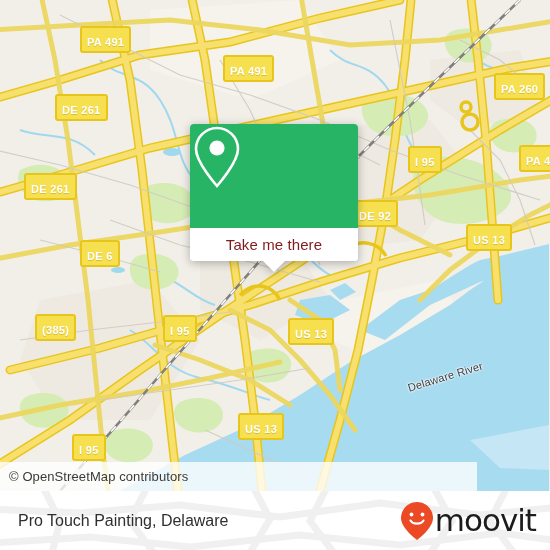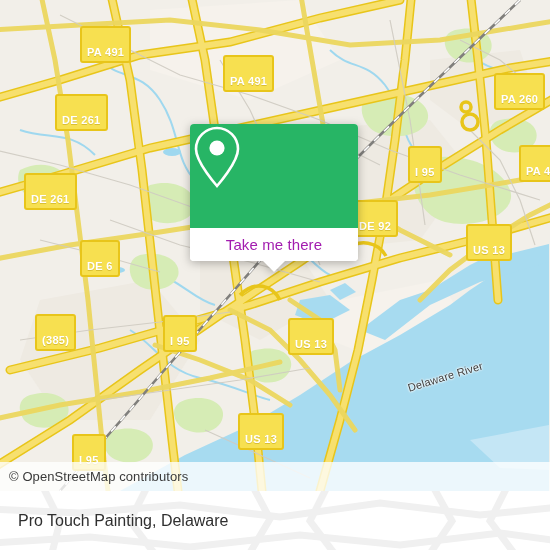--- a/index.html
+++ b/index.html
@@ -17,21 +17,21 @@
   
   .shield{
     position:absolute;
     background:#f7e050;
     border:2px solid #e8c51a;
     border-radius:3px;
     color:#ffffff;
     font-weight:bold;
     font-size:11px;
     line-height:13px;
-    padding:18px 5px 2px 5px;
+    padding:8px 5px 2px 5px;
     letter-spacing:.3px;
     white-space:nowrap;
     text-shadow:0 1px 0 rgba(160,130,0,.35);
     box-sizing:border-box;
   }
 
   
   .river-label{
     position:absolute;
     font-size:11px;
@@ -53,33 +53,33 @@
   }
   .popup-head{
     background:#27b565;height:104px;
     display:flex;align-items:center;justify-content:center;
   }
   .popup-foot{
     background:#ffffff;height:33px;
     display:flex;align-items:center;justify-content:center;
   }
   .popup-foot span{
-    font-size:15px;color:#a21caf;letter-spacing:.1px;
+    font-size:15px;color:#7f1d1d;letter-spacing:.1px;
   }
   .popup-tail{
     position:absolute;left:50%;margin-left:-11px;top:137px;
     width:0;height:0;
     border-left:11px solid transparent;
     border-right:11px solid transparent;
     border-top:11px solid #ffffff;
   }
 
   
   .attribution{
-    position:absolute;left:0;bottom:0;width:550px;height:29px;
+    position:absolute;left:0;bottom:0;width:477px;height:29px;
     background:rgba(255,255,255,.78);
     display:flex;align-items:center;
   }
   .attribution span{
     font-size:13px;color:#3a3a3a;padding-left:9px;letter-spacing:.1px;
   }
 
   
   .footer{
     position:absolute;left:0;top:491px;width:550px;height:59px;
@@ -277,15 +277,24 @@
         <path d="M-10,52 L90,46 L190,56 L300,44 L400,54 L500,42 L560,50"></path>
         <path d="M40,-10 L60,30 L50,70"></path>
         <path d="M150,-10 L130,30 L160,70"></path>
         <path d="M250,-10 L270,28 L245,70"></path>
         <path d="M330,-10 L310,30 L340,70"></path>
         <path d="M430,-10 L452,30 L425,70"></path>
         <path d="M510,-10 L490,30 L520,70"></path>
       </g>
     </svg>
     <div class="footer-title">Pro Touch Painting, Delaware</div>
+    <div class="brand">
+      <svg width="34" height="40" viewBox="0 0 34 40">
+        <path d="M17 1 C8.2 1 1 8.2 1 17 C1 27.5 17 39 17 39 C17 39 33 27.5 33 17 C33 8.2 25.8 1 17 1 Z" fill="#ec4a24"></path>
+        <circle cx="11.5" cy="13.5" r="1.9" fill="#ffffff"></circle>
+        <circle cx="22.5" cy="13.5" r="1.9" fill="#ffffff"></circle>
+        <path d="M10.5 19.5 C12.6 23.6 21.4 23.6 23.5 19.5" fill="none" stroke="#ffffff" stroke-width="2.1" stroke-linecap="round"></path>
+      </svg>
+      <div class="brand-word">moovit</div>
+    </div>
   </div>
 
 </div>
 
 </body></html>

